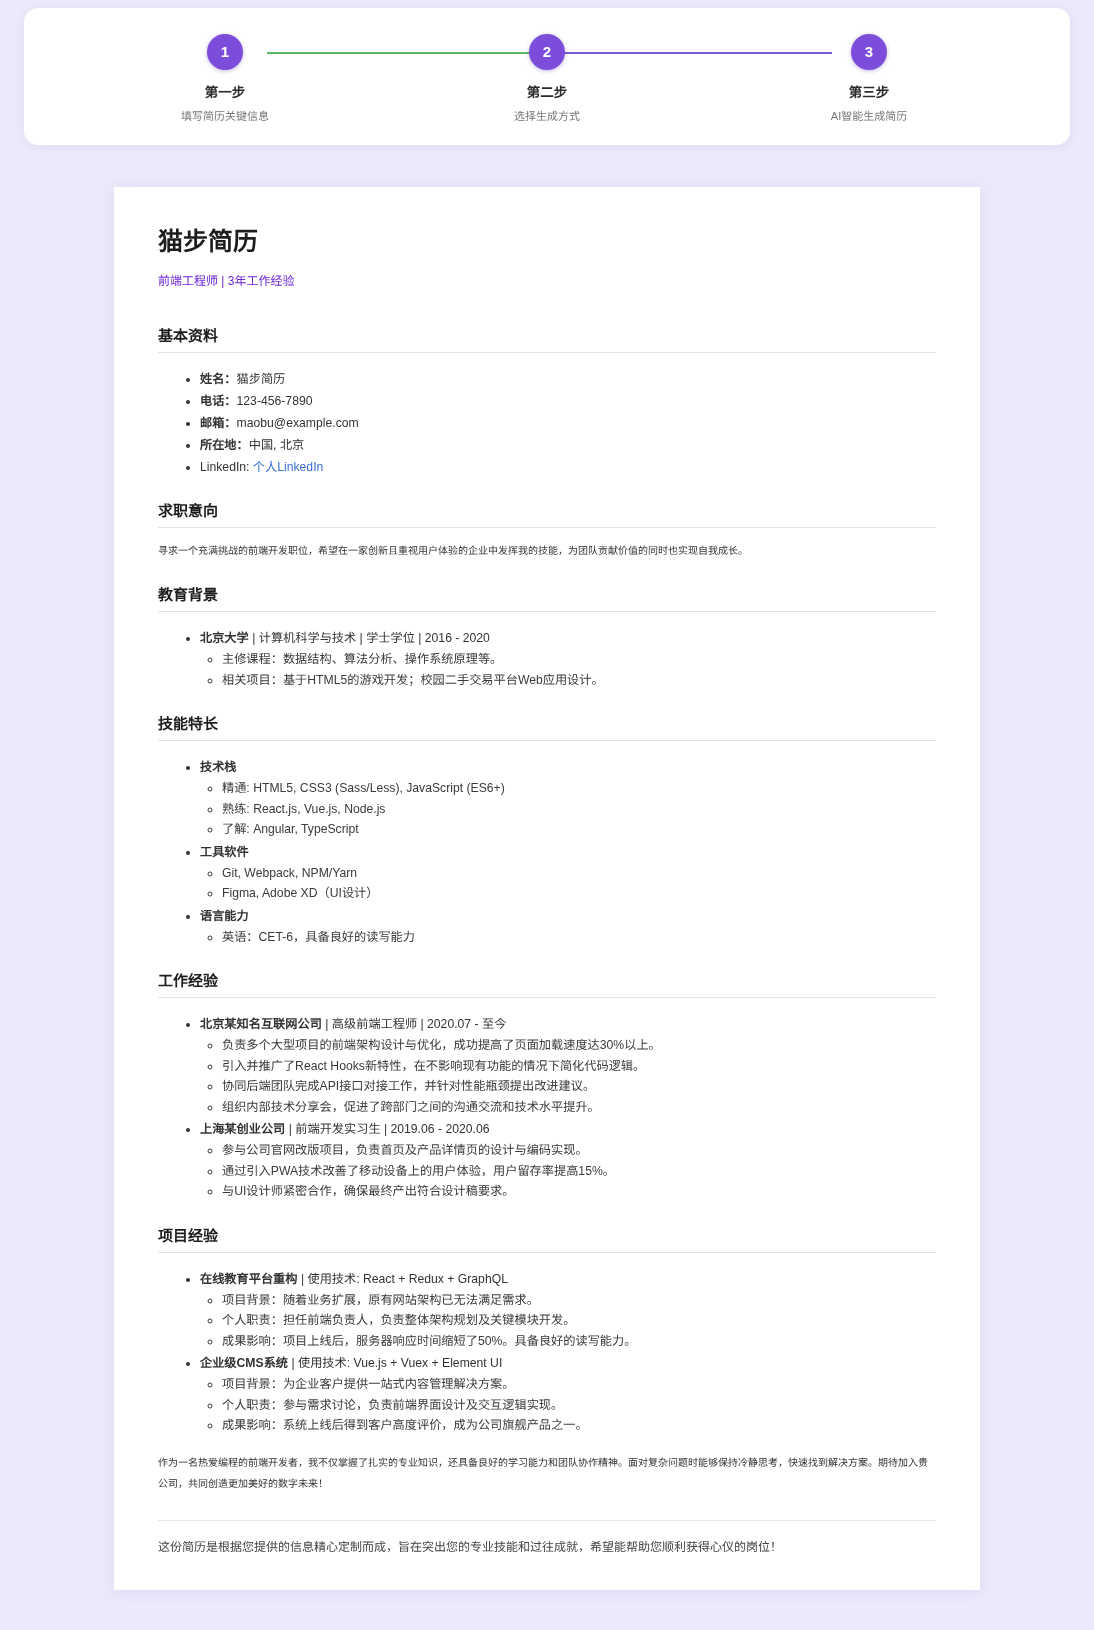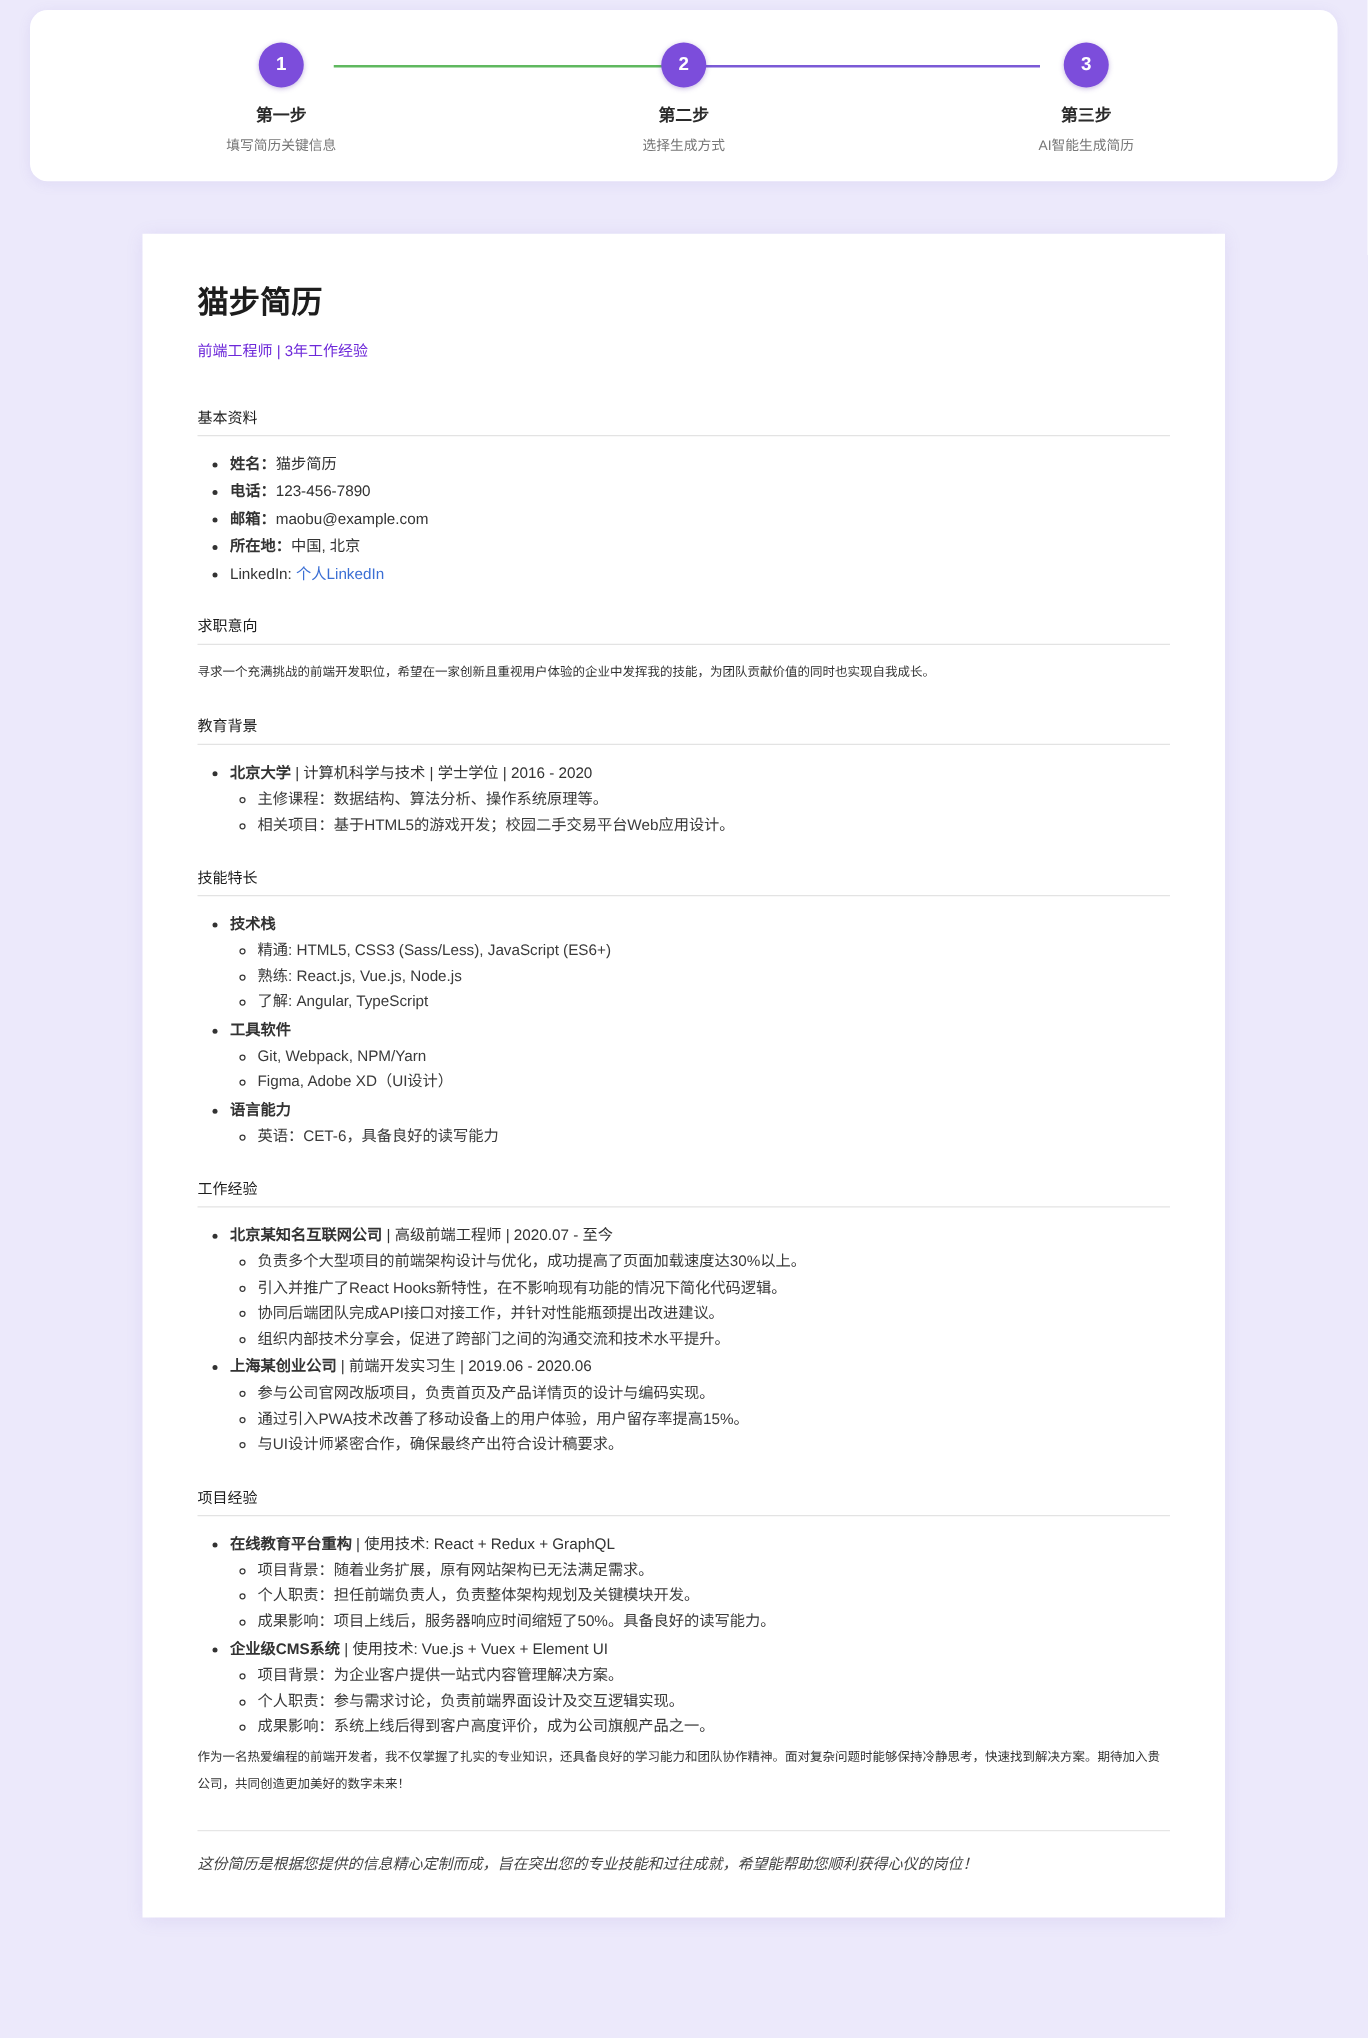--- a/index.html
+++ b/index.html
@@ -77,29 +77,29 @@
     font-weight: bold;
     color: #1d1d1d;
     margin: 0 0 14px 0;
   }
   .resume-meta {
     font-size: 12px;
     color: #6d28d9;
     padding-bottom: 14px;
   }
   h2.sec {
-    font-size: 12px;
-    font-weight: normal;
+    font-size: 15px;
+    font-weight: bold;
     color: #1d1d1d;
     margin: 22px 0 12px 0;
     padding-bottom: 7px;
     border-bottom: 1px solid #e3e3e3;
   }
   ul.lv1 {
-    margin: 0;
+    margin: 16px;
     padding-left: 26px;
     list-style: disc;
   }
   ul.lv1 > li {
     font-size: 12.2px;
     line-height: 20px;
     margin: 2px 0;
     color: #333;
   }
   ul.lv2 {
@@ -120,21 +120,20 @@
     margin: 4px 0 0 0;
   }
   .bold { font-weight: bold; }
   a.link { color: #3b6fd4; text-decoration: none; }
   .footnote {
     margin-top: 26px;
     padding-top: 16px;
     border-top: 1px solid #e6e6e6;
     font-size: 12px;
     color: #444;
-    font-style: italic;
   }
 </style>
 </head>
 <body>
 
 <div class="stepper-card">
   <div class="steps">
     <div class="connector c1"></div>
     <div class="connector c2"></div>
 

